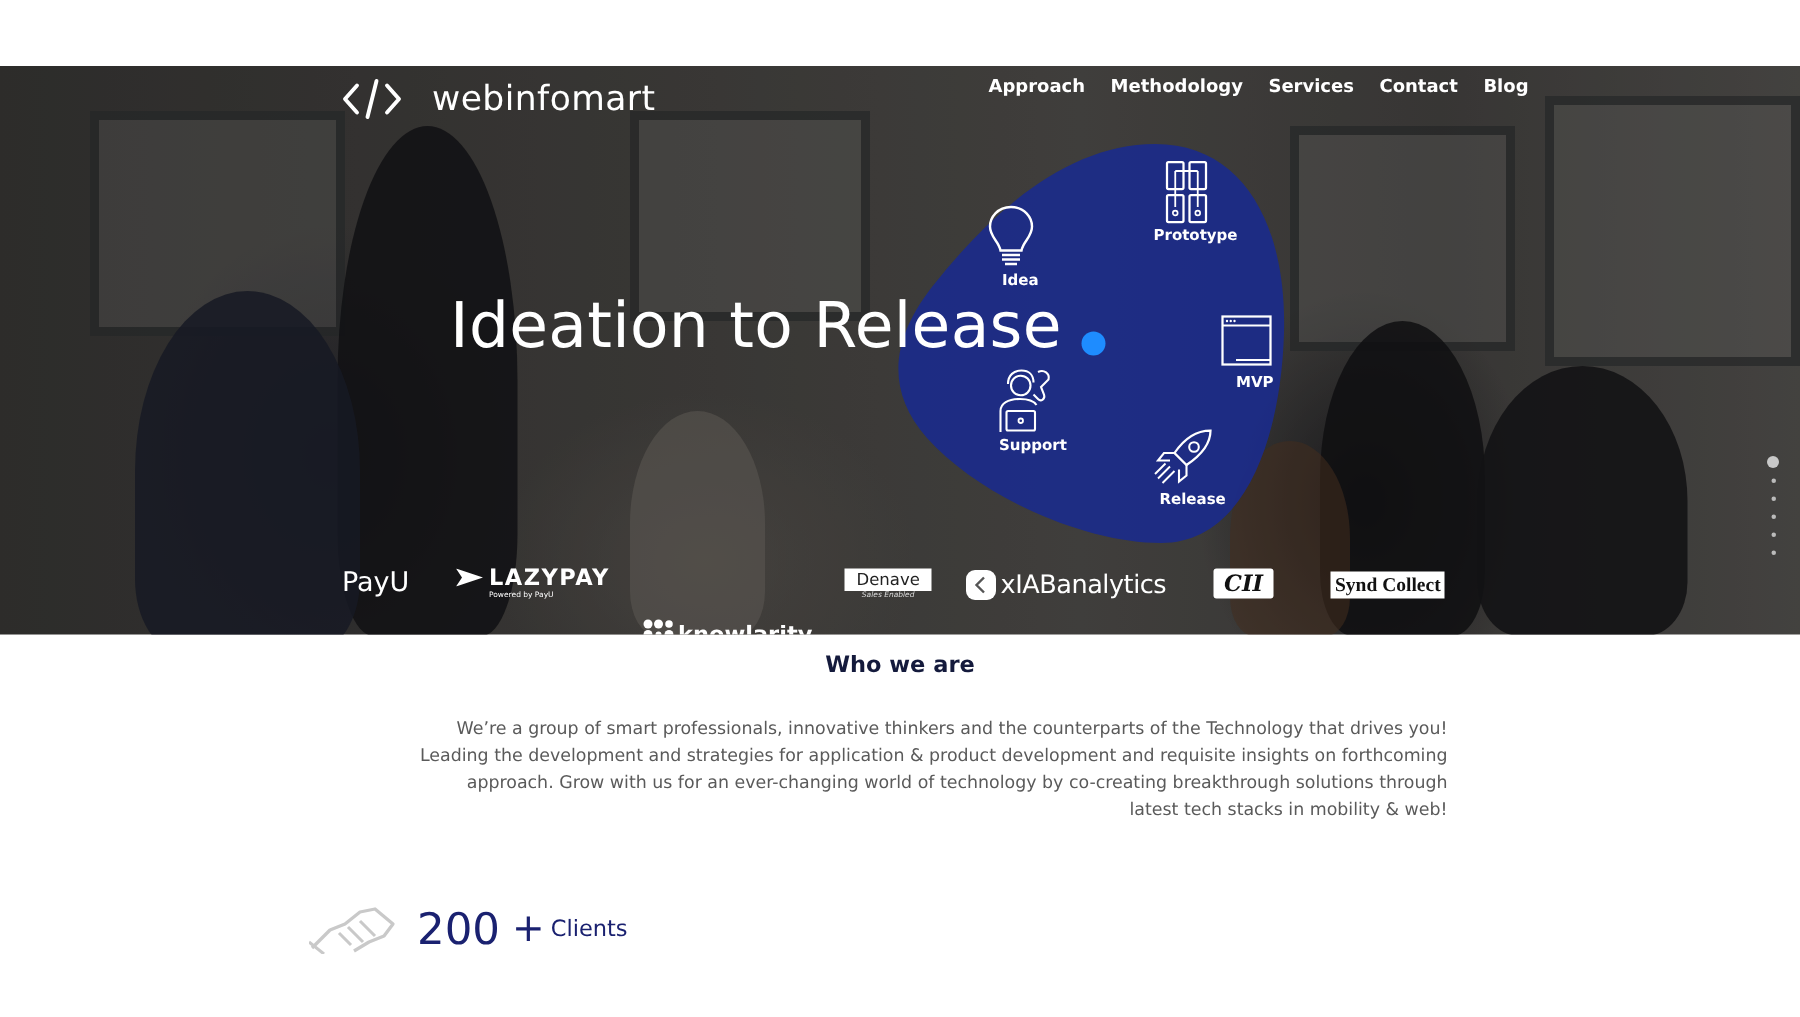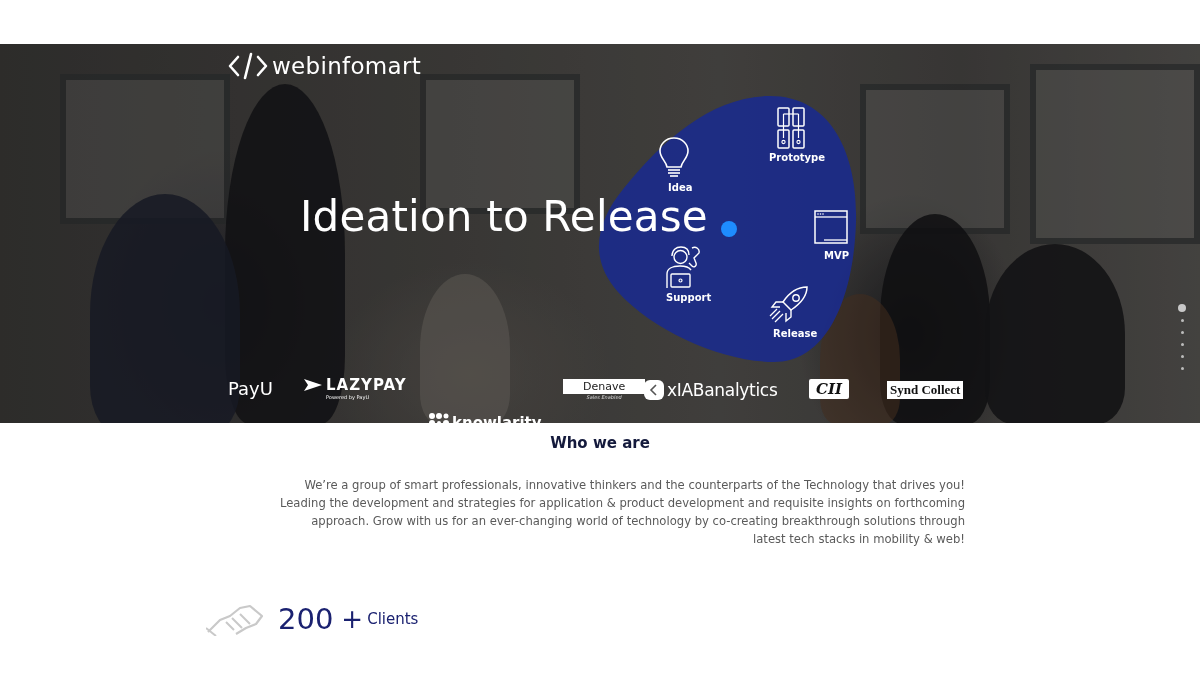--- a/index.html
+++ b/index.html
@@ -10,21 +10,21 @@
     background:
       radial-gradient(ellipse 180px 220px at 220px 260px, rgba(40,40,48,0.9), transparent 70%),
       radial-gradient(ellipse 160px 200px at 910px 290px, rgba(30,30,34,0.9), transparent 70%),
       radial-gradient(ellipse 200px 160px at 470px 330px, rgba(95,90,85,0.8), transparent 70%),
       linear-gradient(90deg, #3c3b39 0%, #444240 20%, #4c4a47 40%, #555350 60%, #4a4846 80%, #5a5855 100%);
   }
   .hero .window { position: absolute; background: rgba(120,120,118,0.35); border: 6px solid rgba(30,32,34,0.55); }
   .hero .person { position: absolute; border-radius: 50% 50% 20% 20%; background: rgba(25,25,28,0.75); }
   .hero .shade { position: absolute; inset: 0; background: rgba(0,0,0,0.25); }
 
-  .logo { position: absolute; left: 228px; top: 8px; display: flex; align-items: center; gap: 4px; color: #fff; }
+  .logo { position: absolute; left: 228px; top: 8px; display: flex; align-items: center; gap: 20px; color: #fff; }
   .logo-icon { width: 40px; height: 28px; }
   .logo-text { font-family: "DejaVu Sans", sans-serif; font-size: 23px; font-weight: 400; letter-spacing: 0.3px; color: #fff; }
 
   .nav { position: absolute; left: 659px; top: 6px; display: flex; gap: 17px; }
   .nav a { color: #fff; font-size: 12px; font-weight: 600; text-decoration: none; font-family: "DejaVu Sans", sans-serif; }
 
   .blob { position: absolute; left: 594px; top: 48px; width: 264px; height: 272px; }
   .hero-title { position: absolute; left: 300px; top: 148px; font-size: 42px; color: #fff; font-weight: 400; letter-spacing: 0.2px; font-family: "DejaVu Sans", sans-serif; white-space: nowrap; }
   .hero-dot { position: absolute; left: 721px; top: 177px; width: 16px; height: 16px; border-radius: 50%; background: #1e8cff; }
 
@@ -67,20 +67,27 @@
 
   <a class="logo">
     <svg class="logo-icon" viewBox="0 0 40 28">
       <polyline points="10,5 2,14 10,23" fill="none" stroke="#fff" stroke-width="2.6" stroke-linecap="round" stroke-linejoin="round"></polyline>
       <line x1="23" y1="2" x2="17" y2="26" stroke="#fff" stroke-width="2.6" stroke-linecap="round"></line>
       <polyline points="30,5 38,14 30,23" fill="none" stroke="#fff" stroke-width="2.6" stroke-linecap="round" stroke-linejoin="round"></polyline>
     </svg>
     <span class="logo-text">webinfomart</span>
   </a>
 
+  <nav class="nav">
+    <a>Approach</a>
+    <a>Methodology</a>
+    <a>Services</a>
+    <a>Contact</a>
+    <a>Blog</a>
+  </nav>
 
   <svg class="blob" viewBox="0 0 264 272">
     <path d="M176,4 C236,4 264,60 262,130 C260,200 236,270 180,270 C130,270 60,240 24,200 C-6,166 2,130 30,96 C70,46 120,4 176,4 Z" fill="#1b2b8a" opacity="0.92"></path>
   </svg>
 
   <h1 class="hero-title">Ideation to Release</h1>
   <div class="hero-dot"></div>
 
   <div class="step" style="left:656px;top:92px;">
     <svg width="34" height="44" viewBox="0 0 34 44">
@@ -165,21 +172,21 @@
         <circle cx="4" cy="11" r="3" fill="#fff"></circle>
           <circle cx="11" cy="11" r="2" fill="#fff"></circle>
           <circle cx="18" cy="11" r="3" fill="#fff"></circle>
         <circle cx="4" cy="18" r="3" fill="#fff"></circle>
           <circle cx="11" cy="18" r="3" fill="#fff"></circle>
           <circle cx="18" cy="18" r="2.5" fill="#fff"></circle>
       </svg>
       <span style="font-size:15px;font-weight:700;color:#fff;">knowlarity</span>
     </div>
     <div class="brand" style="left:563px;top:5px;flex-direction:column;">
-      <span style="background:#fff;color:#222;font-size:11px;padding:1px 20px;text-align:right;">Denave</span>
+      <span style="background:#fff;color:#222;font-size:11px;padding:1px 8px;text-align:right;">Denave</span>
       <span style="font-size:5px;color:#ddd;font-style:italic;">Sales Enabled</span>
     </div>
     <div class="brand" style="left:644px;top:6px;gap:3px;">
       <svg width="20" height="20" viewBox="0 0 20 20">
         <rect x="0" y="0" width="20" height="20" rx="6" fill="#fff"></rect>
         <polyline points="12,5 7,10 12,15" fill="none" stroke="#555" stroke-width="1.6"></polyline>
       </svg>
       <span style="font-size:17px;color:#fff;letter-spacing:-0.3px;">xIABanalytics</span>
     </div>
     <div class="brand" style="left:809px;top:5px;">

